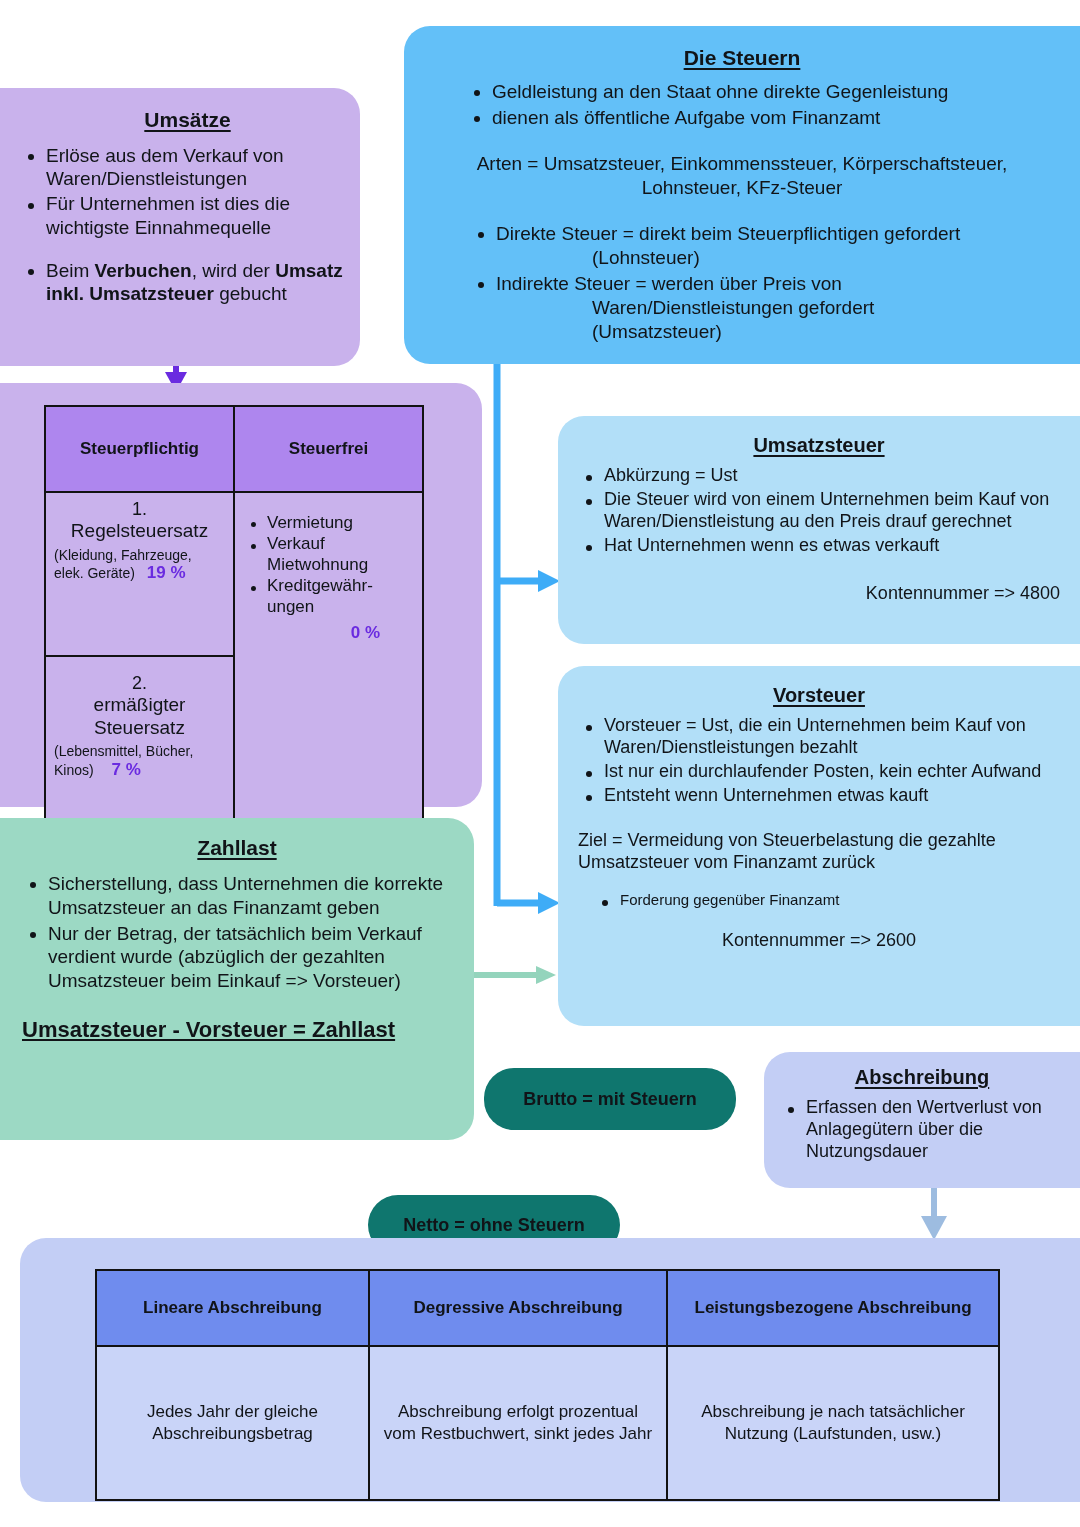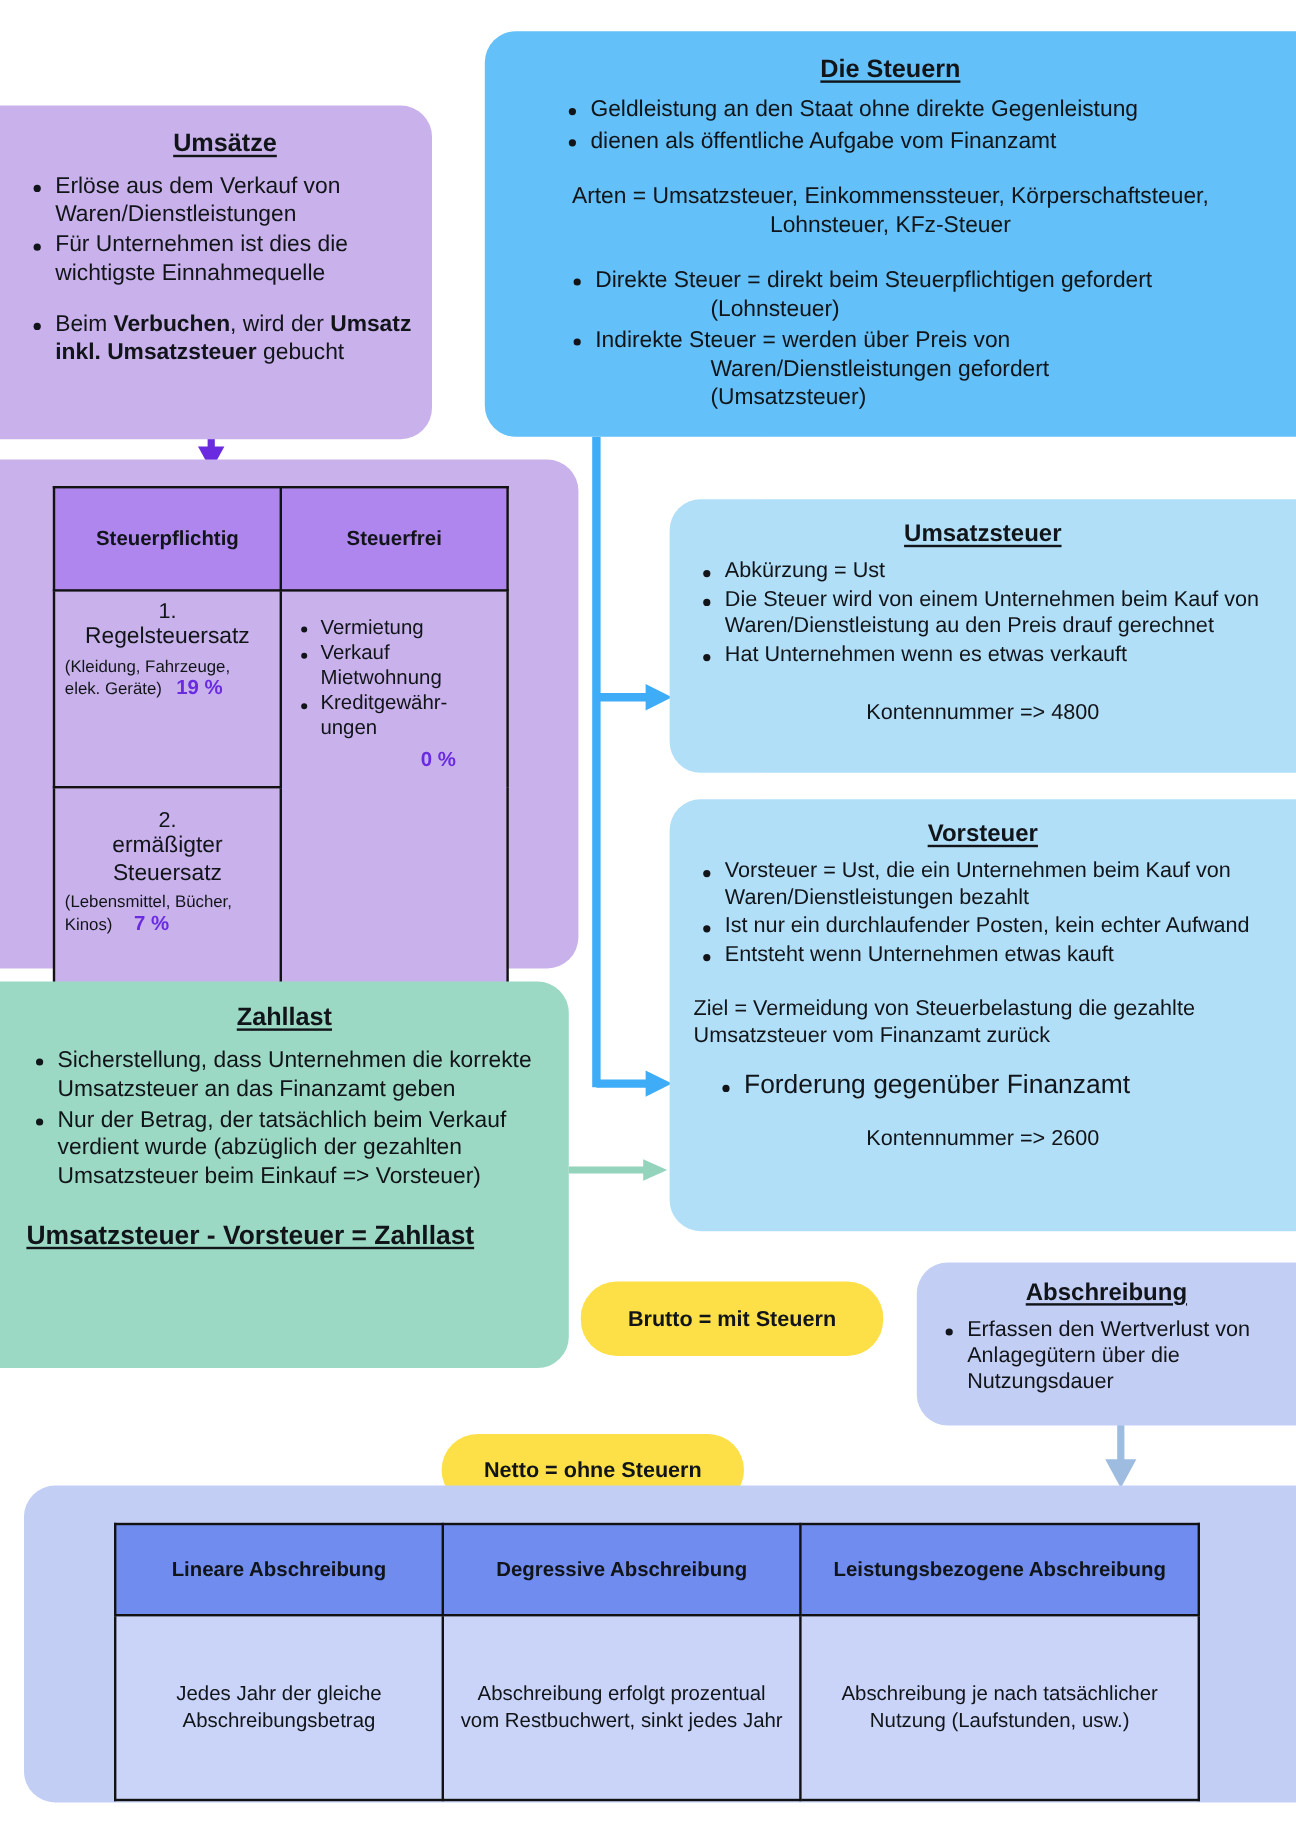--- a/index.html
+++ b/index.html
@@ -60,21 +60,21 @@
   #ttable ul.bl > li::before{width:5px;height:5px;left:8px;}
   .freeright{text-align:right;padding-right:34px;}
 
   
   #ust{
     left:558px;top:416px;width:522px;height:228px;background:#B2DFF8;
     border-radius:26px 0 0 26px;padding:8px 20px 0 20px;
   }
   #ust .hd{font-size:20px;margin:10px 0 8px 0;}
   #ust ul{font-size:18px;line-height:1.22;}
-  #ust .konto{font-size:18px;text-align:center;margin-top:26px;}
+  #ust .konto{font-size:18px;text-align:right;margin-top:26px;}
 
   
   #vst{
     left:558px;top:666px;width:522px;height:360px;background:#B2DFF8;
     border-radius:26px 0 0 26px;padding:8px 20px 0 20px;
   }
   #vst .hd{font-size:20px;margin:10px 0 8px 0;}
   #vst ul{font-size:18px;line-height:1.22;}
   #vst .ziel{font-size:18px;line-height:1.24;margin:22px 0 18px 0;}
   #vst ul.second{margin-left:16px;}
@@ -83,21 +83,21 @@
   
   #zahllast{
     left:0px;top:818px;width:474px;height:322px;background:#9CD9C4;
     border-radius:0 26px 26px 0;padding:10px 22px 0 22px;
   }
   #zahllast .hd{font-size:21px;margin:8px 0 12px 0;}
   #zahllast ul{font-size:19px;line-height:1.25;}
   #zahllast .formula{font-size:22px;font-weight:bold;margin-top:24px;text-decoration:underline;}
 
   
-  .pill{background:#fde047;border-radius:30px;display:flex;align-items:center;
+  .pill{background:#0f766e;border-radius:30px;display:flex;align-items:center;
         justify-content:center;font-weight:bold;font-size:18px;}
   #brutto{left:484px;top:1068px;width:252px;height:62px;}
   #netto{left:368px;top:1195px;width:252px;height:60px;}
 
   
   #abschr{
     left:764px;top:1052px;width:316px;height:136px;background:#C3CEF5;
     border-radius:26px 0 0 26px;padding:6px 16px 0 16px;
   }
   #abschr .hd{font-size:20px;margin:8px 0 8px 0;}
@@ -237,21 +237,21 @@
 </div>
 
 <div class="box rounded" id="vst">
   <div class="hd">Vorsteuer </div>
   <ul class="bl">
     <li>Vorsteuer = Ust, die ein Unternehmen beim Kauf von Waren/Dienstleistungen bezahlt</li>
     <li>Ist nur ein durchlaufender Posten, kein echter Aufwand</li>
     <li>Entsteht wenn Unternehmen etwas kauft</li>
   </ul>
   <div class="ziel">Ziel = Vermeidung von Steuerbelastung die gezahlte Umsatzsteuer vom Finanzamt zurück</div>
-  <ul class="bl second" style="font-size:22px;">
+  <ul class="bl second" style="font-size:15px;">
     <li>Forderung gegenüber Finanzamt</li>
   </ul>
   <div class="konto">Kontennummer =&gt; 2600</div>
 </div>
 
 <div class="box" id="zahllast">
   <div class="hd">Zahllast</div>
   <ul class="bl">
     <li>Sicherstellung, dass Unternehmen die korrekte Umsatzsteuer an das Finanzamt geben</li>
     <li>Nur der Betrag, der tatsächlich beim Verkauf verdient wurde (abzüglich der gezahlten Umsatzsteuer beim Einkauf =&gt; Vorsteuer)</li>

